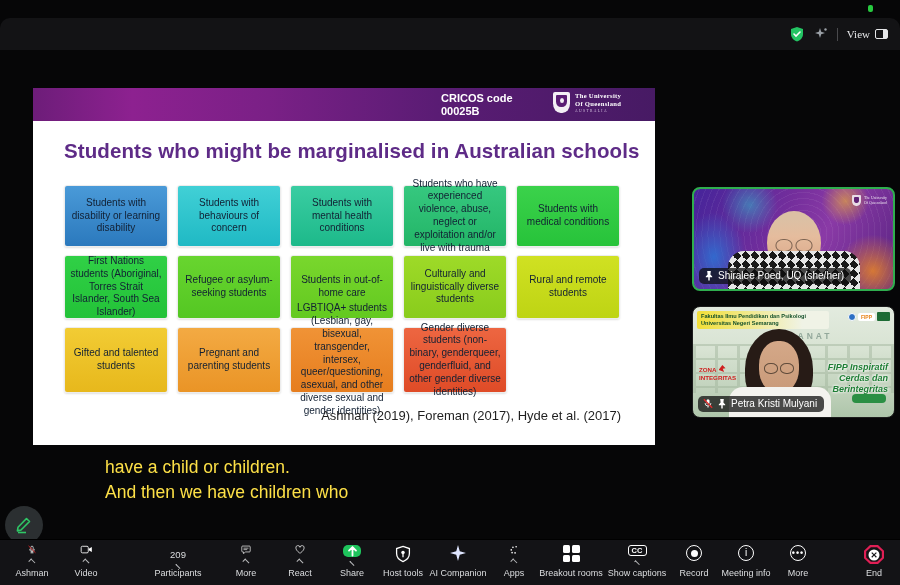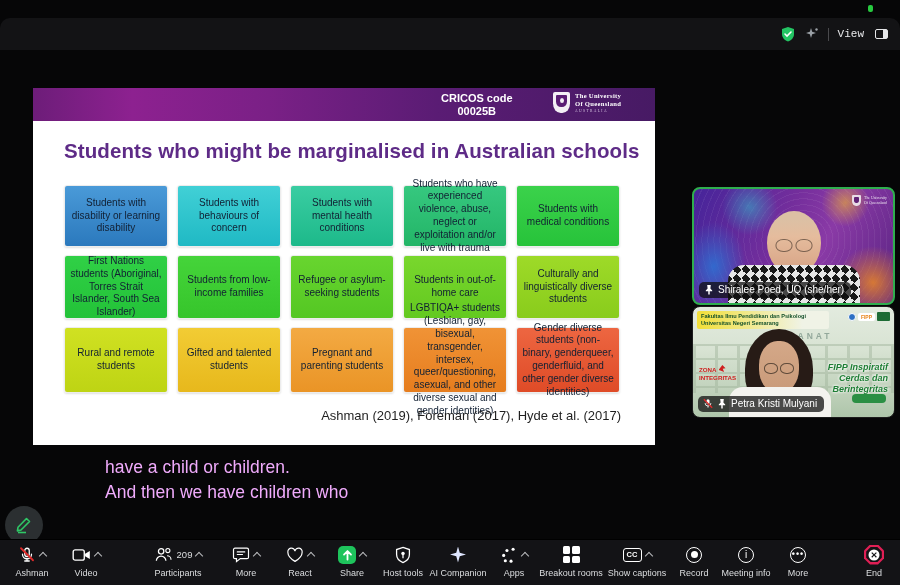--- a/index.html
+++ b/index.html
@@ -7,50 +7,50 @@
     font-family:"Liberation Sans", sans-serif; }
   .stage { position:relative; width:900px; height:585px; background:#060607; }
 
   
   .os-dot { position:absolute; left:868px; top:5px; width:5px; height:7px; border-radius:2px; background:#27c93f; }
   .topbar { position:absolute; left:0; top:18px; width:900px; height:32px; background:#131315; border-radius:10px 10px 0 0; }
   .top-controls { position:absolute; right:12px; top:8px; display:flex; align-items:center; gap:9px; }
   .shield-ic { width:16px; height:16px; }
   .sparkle-ic { width:14px; height:14px; }
   .tdivider { width:1px; height:13px; background:#4a4a4d; }
-  .view-btn { display:flex; align-items:center; gap:11px; background:none; border:none; color:#e6e7e9; font-size:11px; font-family:Liberation Mono, monospace; cursor:pointer; }
+  .view-btn { display:flex; align-items:center; gap:5px; background:none; border:none; color:#e6e7e9; font-size:11px; font-family:Liberation Serif, serif; cursor:pointer; }
   .view-ic { width:13px; height:10px; border:1.4px solid #e6e7e9; border-radius:2px; position:relative; }
   .view-ic::after { content:""; position:absolute; right:0; top:0; width:4px; height:100%; background:#e6e7e9; }
 
   
   .slide { position:absolute; left:33px; top:88px; width:622px; height:357px; background:#fff; }
   .banner { position:absolute; left:0; top:0; width:100%; height:33px;
     background:linear-gradient(90deg,#6d1d79 0%,#8d2190 16%,#7a2086 38%,#5a1c74 65%,#471a64 100%); }
-  .cricos { position:absolute; left:408px; top:4px; color:#fff; font-size:11px; line-height:13px; font-weight:600;text-align:center; }
+  .cricos { position:absolute; left:408px; top:4px; color:#fff; font-size:11px; line-height:13px; font-weight:600; }
   .uqlogo { position:absolute; left:520px; top:4px; display:flex; gap:5px; align-items:center; }
   .crest { width:17px; height:21px; background:#f3eef5; border-radius:2px 2px 45% 45%; position:relative; }
   .crest::before { content:""; position:absolute; left:3px; top:3px; width:11px; height:12px; border-radius:1px 1px 45% 45%; background:#5a1c74; }
   .crest::after { content:""; position:absolute; left:6.5px; top:6px; width:4px; height:5px; border-radius:50%; background:#f3eef5; }
   .uqtext { color:#fff; font-family:"Liberation Serif", serif; }
   .uqtext .l1 { font-size:6.6px; line-height:7.6px; letter-spacing:.3px; font-weight:700; }
   .uqtext .l3 { font-size:3.6px; letter-spacing:1.4px; margin-top:1px; color:#d9c7e4; }
   .slide-title { position:absolute; left:31px; top:51px; font-size:20.5px; font-weight:600; color:#5e2b87; letter-spacing:.1px; }
   .grid { position:absolute; left:31px; top:97px; display:grid;
     grid-template-columns:repeat(5,104px); grid-template-rows:62px 64px 66px; gap:8px 9px; }
   .gbox { border-radius:3px; border:1px solid #ececec; box-shadow:0 1px 2px rgba(0,0,0,.12);
     display:flex; align-items:center; justify-content:center; text-align:center;
     padding:0 5px; font-size:10px; line-height:1.28; color:#122033; font-weight:500; }
   .citation { position:absolute; right:34px; top:320px; font-size:13px; color:#1f1f1f; }
 
   
-  .captions { position:absolute; left:105px; top:455px; color:#f0abfc; font-size:17.5px; line-height:25px; font-weight:500; }
+  .captions { position:absolute; left:105px; top:455px; color:#fde047; font-size:17.5px; line-height:25px; font-weight:500; }
 
   
   .tile { position:absolute; left:692px; width:203px; border-radius:8px; overflow:hidden; }
-  .tile1 { top:187px; height:118px; border:2px solid #2fae4e;
+  .tile1 { top:187px; height:104px; border:2px solid #2fae4e;
     background:
       radial-gradient(46px 64px at 10% 68%, rgba(43,116,214,.85), transparent 70%),
       radial-gradient(52px 52px at 90% 82%, rgba(232,133,38,.85), transparent 70%),
       radial-gradient(34px 34px at 76% 12%, rgba(240,180,44,.6), transparent 70%),
       radial-gradient(40px 40px at 28% 16%, rgba(44,197,207,.5), transparent 70%),
       repeating-radial-gradient(circle at 55% 45%, transparent 0 5px, rgba(255,255,255,.06) 5px 6px),
       linear-gradient(115deg,#45249a,#742e9c 42%,#8a3aa6 62%,#5a2483); }
   .tile2 { top:306px; height:112px; border:1px solid #1c1c1c;
     background:linear-gradient(180deg,#e3ebdf 0%,#d8e3d3 38%,#c6d6c1 68%,#aec5aa 100%); }
   .t2-windows { position:absolute; left:0; top:34%; width:100%; height:44%; opacity:.45;
@@ -95,21 +95,21 @@
   .pin-ic, .micmute-ic { width:10px; height:11px; flex:0 0 auto; }
 
   
   .fab { position:absolute; left:5px; top:506px; width:38px; height:38px; border-radius:50%;
     background:#2b2f31; border:none; display:flex; align-items:center; justify-content:center; cursor:pointer; }
 
   
   .toolbar { position:absolute; left:0; bottom:0; width:900px; height:46px; background:#131316; border-top:1px solid #000; }
   .titem { position:absolute; top:5px; display:flex; flex-direction:column; align-items:center; gap:4px;
     color:#dcdee0; font-size:9px; white-space:nowrap; cursor:pointer; }
-  .irow { height:19px; display:flex; align-items:center; gap:4px; }
+  .irow { height:19px; display:flex; align-items:center; gap:4px;flex-direction:column; }
   .chev { width:6px; height:6px; border-left:1.4px solid #b9babc; border-top:1.4px solid #b9babc; transform:rotate(45deg); margin-top:2px; }
   .cnt { font-size:9.5px; color:#dcdee0; }
   .share-ic { width:18px; height:18px; background:#1ec45c; border-radius:5px; display:flex; align-items:center; justify-content:center; }
   .cc-ic { width:19px; height:14px; border:1.6px solid #fff; border-radius:3px; color:#fff; font-size:7.5px; font-weight:700; display:flex; align-items:center; justify-content:center; }
   .rec-ic { width:16px; height:16px; border:1.6px solid #fff; border-radius:50%; display:flex; align-items:center; justify-content:center; }
   .rec-ic::after { content:""; width:7px; height:7px; border-radius:50%; background:#fff; }
   .circle-ic { width:16px; height:16px; border:1.5px solid #fff; border-radius:50%; color:#fff; display:flex; align-items:center; justify-content:center; font-size:10px; line-height:1; }
   .more-ic { letter-spacing:1px; font-size:9px; font-weight:700; }
   .bko-ic { width:17px; height:17px; display:grid; grid-template-columns:1fr 1fr; gap:2px; }
   .bko-ic span { background:#fff; border-radius:1.5px; }
@@ -174,23 +174,20 @@
         </div>
       <div class="gbox" style="background: linear-gradient(rgb(54, 200, 127), rgb(35, 181, 103));">
           <span>Students who have experienced violence, abuse, neglect or exploitation and/or live with trauma</span>
         </div>
       <div class="gbox" style="background: linear-gradient(rgb(59, 210, 75), rgb(39, 195, 58));">
           <span>Students with medical conditions</span>
         </div>
       <div class="gbox" style="background: linear-gradient(rgb(48, 208, 70), rgb(35, 194, 56));">
           <span>First Nations students (Aboriginal, Torres Strait Islander, South Sea Islander)</span>
         </div>
-      <div class="gbox" style="background: linear-gradient(rgb(69, 212, 58), rgb(54, 197, 43));">
-          <span>Students from low-income families</span>
-        </div>
       <div class="gbox" style="background: linear-gradient(rgb(104, 213, 47), rgb(84, 199, 35));">
           <span>Refugee or asylum-seeking students</span>
         </div>
       <div class="gbox" style="background: linear-gradient(rgb(121, 215, 45), rgb(99, 201, 32));">
           <span>Students in out-of-home care</span>
         </div>
       <div class="gbox" style="background: linear-gradient(rgb(158, 218, 40), rgb(137, 204, 28)); text-align: center;">
           <span>Culturally and linguistically diverse students</span>
         </div>
       <div class="gbox" style="background: linear-gradient(rgb(208, 225, 34), rgb(190, 212, 20));">

